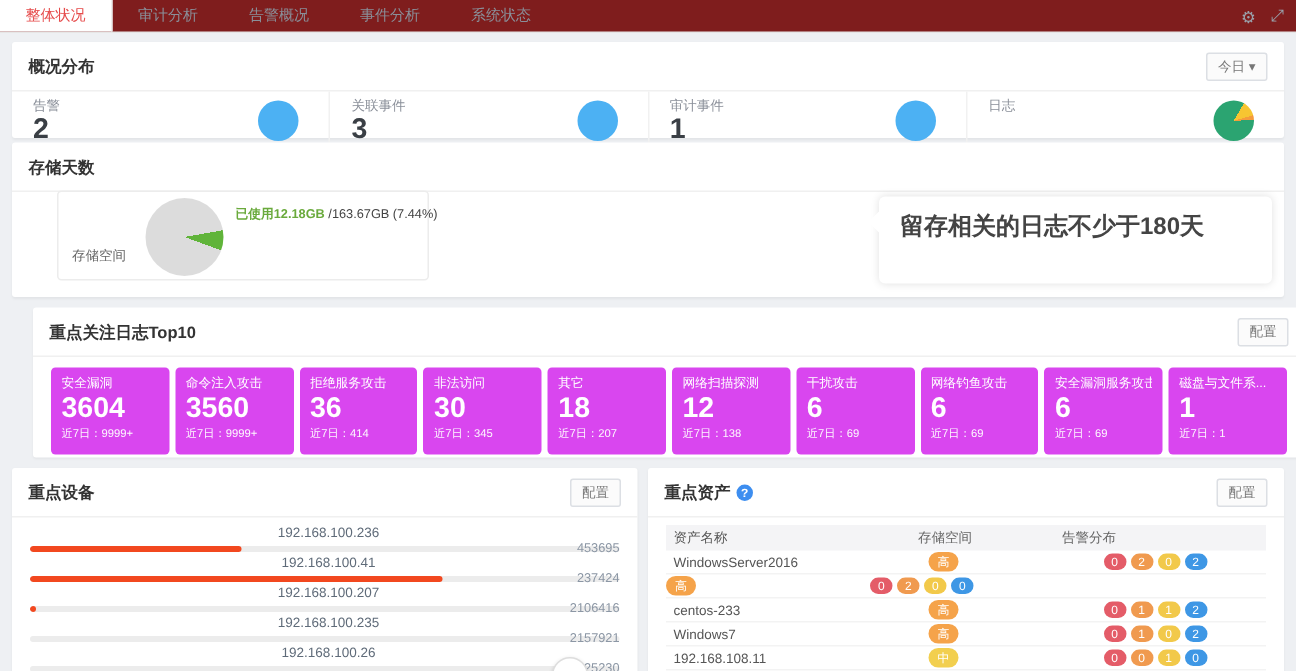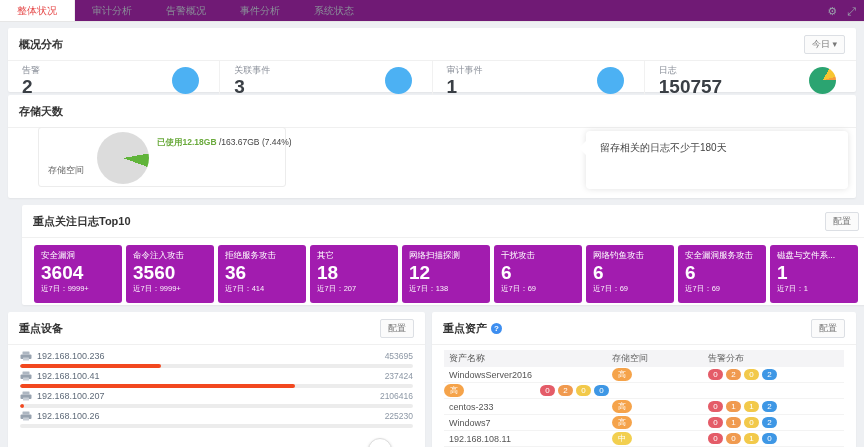--- a/index.html
+++ b/index.html
@@ -1,21 +1,21 @@
 <!DOCTYPE html>
 <html><head>
 <meta charset="utf-8">
 <style>
   * { margin:0; padding:0; box-sizing:border-box; }
   html,body { width:864px; height:447px; overflow:hidden; background:#eef0f3;
     font-family:"Liberation Sans","DejaVu Sans",sans-serif; color:#333; }
 
   
   .tabbar { position:absolute; left:0; top:0; width:864px; height:22px;
-    background:#701a75; border-bottom:1px solid #e6e6e6; display:flex; align-items:stretch; }
+    background:#7f1d1d; border-bottom:1px solid #e6e6e6; display:flex; align-items:stretch; }
   .tab { padding:0 17px; font-size:10px; line-height:22px; color:#8a8f99; cursor:pointer; }
   .tab.active { background:#fff; color:#e64b4b; border-right:1px solid #eee; }
   .winicons { position:absolute; right:8px; top:0; height:22px; display:flex; align-items:center; gap:10px; }
   .winicons span { font-size:11px; color:#9aa1ab; }
 
   .card { position:absolute; background:#fff; border-radius:2px; box-shadow:0 1px 2px rgba(0,0,0,.05); }
   .card-head { height:22px; display:flex; align-items:center; justify-content:space-between;
     padding:16px 11px; border-bottom:1px solid #f0f0f0; }
   .card-title { font-size:11px; font-weight:bold; color:#333; }
   .btn-mini { font-size:9px; color:#777; background:#fbfbfb; border:1px solid #dcdfe4;
@@ -41,50 +41,50 @@
     background:conic-gradient(#dcdcdc 0 80deg,#60b43a 80deg 110deg,#dcdcdc 110deg 360deg); }
   .space-text { position:absolute; left:118px; top:9px; font-size:8.5px; white-space:nowrap; }
   .space-used { color:#6aaa3c; font-weight:bold; }
   .space-total { color:#444; }
   .folder-wrap { position:absolute; left:388px; top:18px; width:90px; text-align:center; }
   .days-text { font-size:10px; color:#333; margin-top:3px; white-space:nowrap; }
   .bubble { position:absolute; left:578px; top:36px; width:262px; height:58px; background:#fff;
     border-radius:4px; box-shadow:0 0 6px rgba(0,0,0,.12); padding:10px 14px; }
   .bubble:before { content:""; position:absolute; left:-7px; top:10px; border:7px solid transparent;
     border-right-color:#fff; border-left:none; }
-  .bubble-text { font-size:10px; color:#444; }
+  .bubble-text { font-size:16px; color:#444;font-weight:bold; }
   .pill-green { display:inline-block; margin-top:6px; background:#2bb28a; color:#fff;
     font-size:8.5px; border-radius:9px; padding:3px 10px; cursor:pointer; }
 
   
   #toplogs { left:22px; top:205px; width:848px; height:100px; }
   .logcards { display:flex; gap:4px; padding:7px 12px 0 12px; }
-  .logcard { flex:1; height:58px; background:#a21caf; border-radius:3px; color:#fff;
+  .logcard { flex:1; height:58px; background:#d946ef; border-radius:3px; color:#fff;
     padding:5px 7px; overflow:hidden; }
   .logcard-title { font-size:8.5px; white-space:nowrap; overflow:hidden; }
   .logcard-value { font-size:19px; font-weight:bold; line-height:1.15; }
   .logcard-sub { font-size:7.5px; opacity:.95; white-space:nowrap; }
 
   
   #devices { left:8px; top:312px; width:417px; height:140px; }
   .dev-list { padding:5px 12px 0 12px; }
   .dev-row { height:20px; position:relative; }
-  .dev-line { display:flex; align-items:center; height:12px; }
+  .dev-line { display:flex; align-items:center; height:12px;flex-direction:column; }
   .dev-ip { font-size:9px; color:#5f6b79; margin-left:5px; }
   .dev-val { margin-left:auto; font-size:8.5px; color:#8c97a5; }
   .dev-bar { height:4px; background:#ececec; border-radius:2px; margin-top:2px; overflow:hidden; }
   .dev-fill { height:4px; background:#f2481f; border-radius:2px; width:0; }
 
   
   #assets { left:432px; top:312px; width:424px; height:140px; }
   .help { display:inline-block; width:11px; height:11px; border-radius:50%; background:#3d8ef0;
     color:#fff; font-size:8px; line-height:11px; text-align:center; margin-left:4px; vertical-align:1px; }
   .atable { margin:5px 12px 0 12px; font-size:9px; }
   .a-hrow { display:flex; background:#f4f4f6; color:#666; height:17px; align-items:center; }
-  .a-row { display:flex; height:16px; align-items:center; border-bottom:1px solid #f3f3f3; }
+  .a-row { display:flex; height:16px; align-items:center; border-bottom:1px solid #f3f3f3;gap:40px; }
   .c-name { width:42%; padding-left:5px; color:#555; font-size:9px; }
   .c-risk { width:24%; }
   .c-dist { width:34%; display:flex; gap:3px; }
   .risk { display:inline-block; min-width:20px; text-align:center; color:#fff; font-size:8px;
     border-radius:7px; padding:1px 4px; }
   .risk-high { background:#f5a34a; }
   .risk-mid { background:#f2cf4f; }
   .badge { min-width:15px; height:11px; border-radius:6px; color:#fff; font-size:8px;
     line-height:11px; text-align:center; padding:0 3px; }
   .b-red{background:#e45c68;} .b-orange{background:#f09a4f;}
@@ -127,21 +127,20 @@
       <div class="stat-value">3</div>
       <div class="pie pie-blue"></div>
     </div>
     <div class="stat">
       <div class="stat-label">审计事件</div>
       <div class="stat-value">1</div>
       <div class="pie pie-blue"></div>
     </div>
     <div class="stat">
       <div class="stat-label">日志</div>
-      <div class="stat-value">150757</div>
       <div class="pie pie-log"></div>
     </div>
   </div>
 </div>
 
 <div class="card" id="storage">
   <div class="card-head">
     <span class="card-title">存储天数</span>
   </div>
   <div class="space-box">
@@ -171,20 +170,25 @@
       <div class="logcard-title">命令注入攻击</div>
       <div class="logcard-value">3560</div>
       <div class="logcard-sub"><span>近7日：</span><span>9999+</span></div>
     </div>
     <div class="logcard">
       <div class="logcard-title">拒绝服务攻击</div>
       <div class="logcard-value">36</div>
       <div class="logcard-sub"><span>近7日：</span><span>414</span></div>
     </div>
     <div class="logcard">
+      <div class="logcard-title">非法访问</div>
+      <div class="logcard-value">30</div>
+      <div class="logcard-sub"><span>近7日：</span><span>345</span></div>
+    </div>
+    <div class="logcard">
       <div class="logcard-title">其它</div>
       <div class="logcard-value">18</div>
       <div class="logcard-sub"><span>近7日：</span><span>207</span></div>
     </div>
     <div class="logcard">
       <div class="logcard-title">网络扫描探测</div>
       <div class="logcard-value">12</div>
       <div class="logcard-sub"><span>近7日：</span><span>138</span></div>
     </div>
     <div class="logcard">
@@ -249,20 +253,34 @@
         <svg width="12" height="10" viewBox="0 0 12 10">
             <rect x="2.5" y="0.5" width="7" height="3" rx="0.5" fill="#aeb7c2"></rect>
             <rect x="0.5" y="3.5" width="11" height="4.5" rx="1" fill="#97a2af"></rect>
             <rect x="3" y="6.5" width="6" height="3" rx="0.5" fill="#c7cdd5"></rect>
           </svg>
         <span class="dev-ip">192.168.100.207</span>
         <span class="dev-val">2106416</span>
       </div>
       <div class="dev-bar">
           <div class="dev-fill" style="width: 1%;"></div>
+        </div>
+    </div>
+    <div class="dev-row">
+      <div class="dev-line">
+        <svg width="12" height="10" viewBox="0 0 12 10">
+            <rect x="2.5" y="0.5" width="7" height="3" rx="0.5" fill="#aeb7c2"></rect>
+            <rect x="0.5" y="3.5" width="11" height="4.5" rx="1" fill="#97a2af"></rect>
+            <rect x="3" y="6.5" width="6" height="3" rx="0.5" fill="#c7cdd5"></rect>
+          </svg>
+        <span class="dev-ip">192.168.100.235</span>
+        <span class="dev-val">2157921</span>
+      </div>
+      <div class="dev-bar">
+          <div class="dev-fill" style="width: 0%;"></div>
         </div>
     </div>
     <div class="dev-row">
       <div class="dev-line">
         <svg width="12" height="10" viewBox="0 0 12 10">
             <rect x="2.5" y="0.5" width="7" height="3" rx="0.5" fill="#aeb7c2"></rect>
             <rect x="0.5" y="3.5" width="11" height="4.5" rx="1" fill="#97a2af"></rect>
             <rect x="3" y="6.5" width="6" height="3" rx="0.5" fill="#c7cdd5"></rect>
           </svg>
         <span class="dev-ip">192.168.100.26</span>

